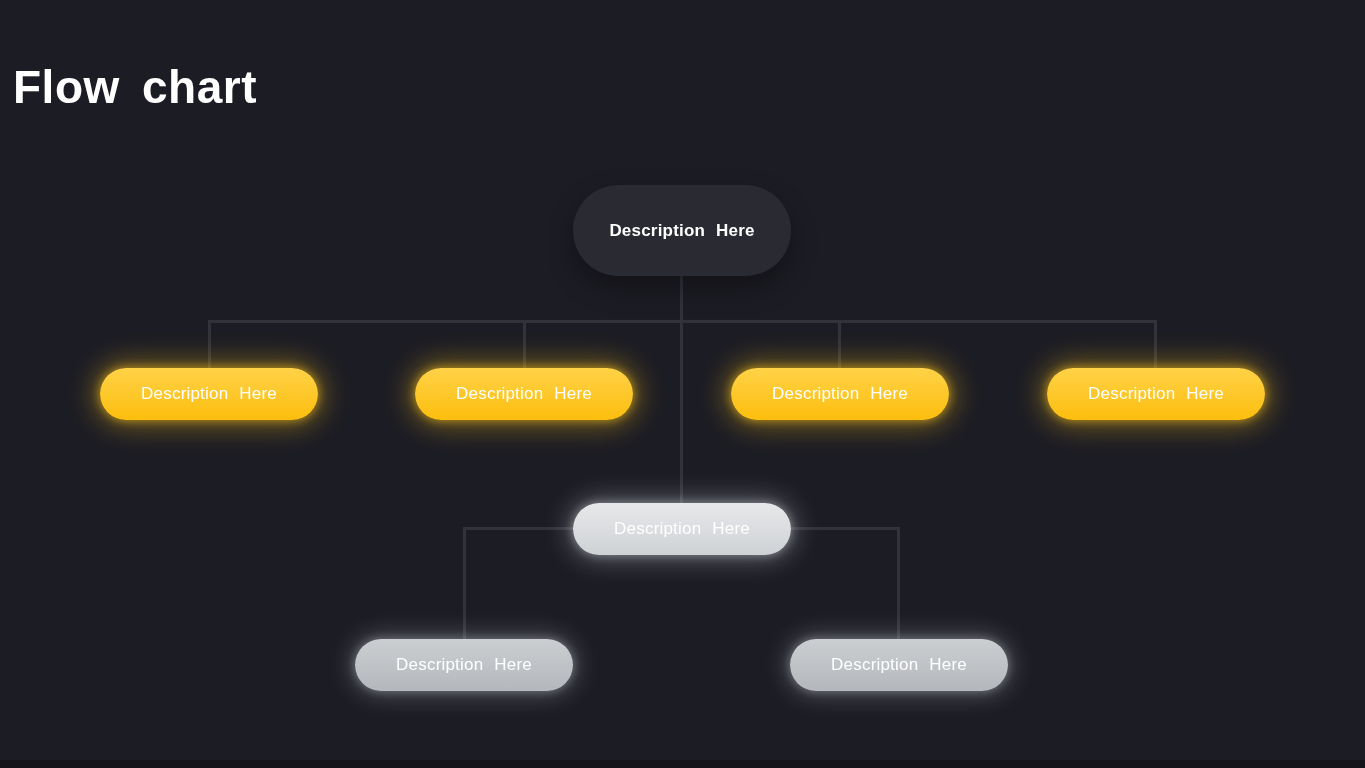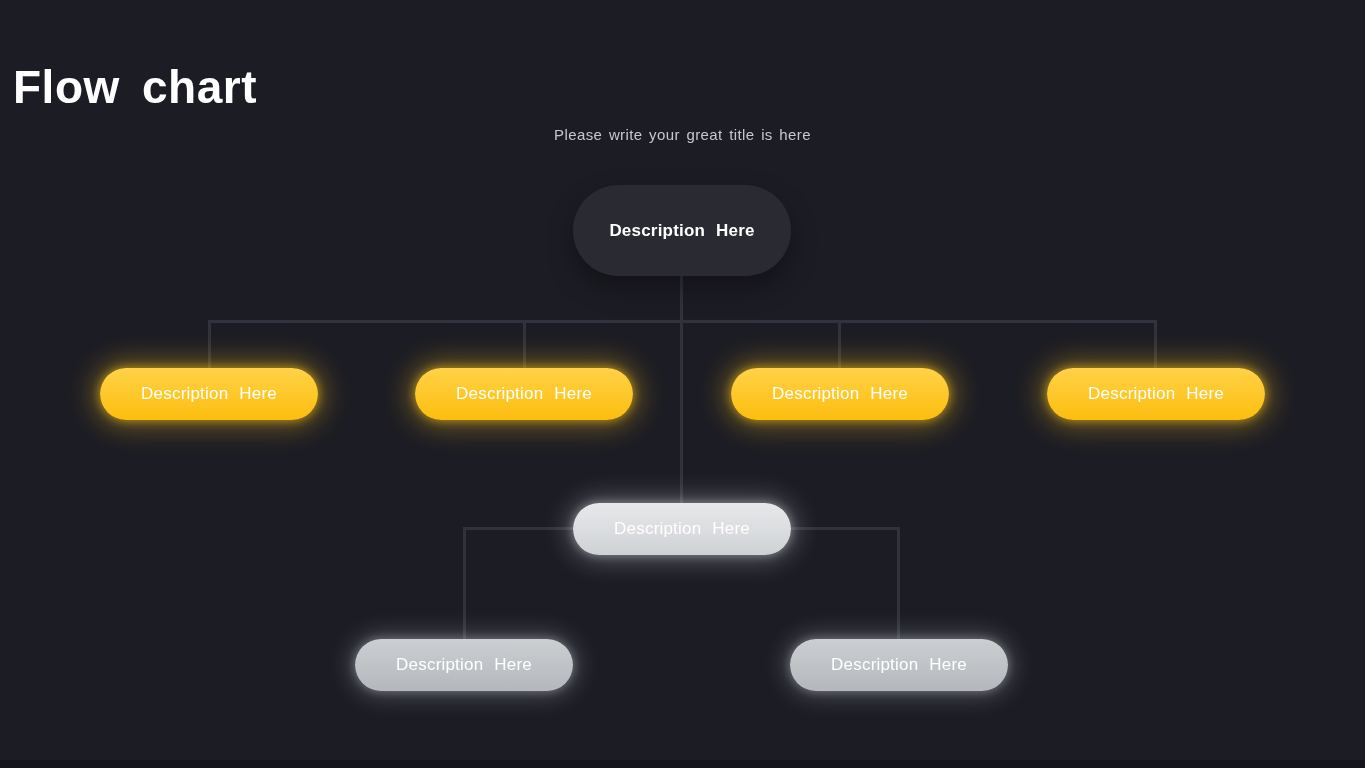--- a/index.html
+++ b/index.html
@@ -47,21 +47,20 @@
   .bottom-strip{
     position:absolute;left:0;top:760px;width:100%;height:8px;background:#14141a;
   }
 </style>
 </head>
 <body>
 
 <div class="stage">
 
   <div class="title">Flow chart</div>
-  <div class="subtitle">Please write your great title is here</div>
 
   <div class="conn" style="left:680px;top:276px;width:3px;height:46px;"></div>
   <div class="conn" style="left:208px;top:320px;width:949px;height:3px;"></div>
   <div class="conn" style="left:208px;top:320px;width:3px;height:48px;"></div>
   <div class="conn" style="left:523px;top:320px;width:3px;height:48px;"></div>
   <div class="conn" style="left:838px;top:320px;width:3px;height:48px;"></div>
   <div class="conn" style="left:1154px;top:320px;width:3px;height:48px;"></div>
   <div class="conn" style="left:680px;top:322px;width:3px;height:207px;"></div>
   <div class="conn" style="left:463px;top:527px;width:437px;height:3px;"></div>
   <div class="conn" style="left:463px;top:527px;width:3px;height:113px;"></div>

